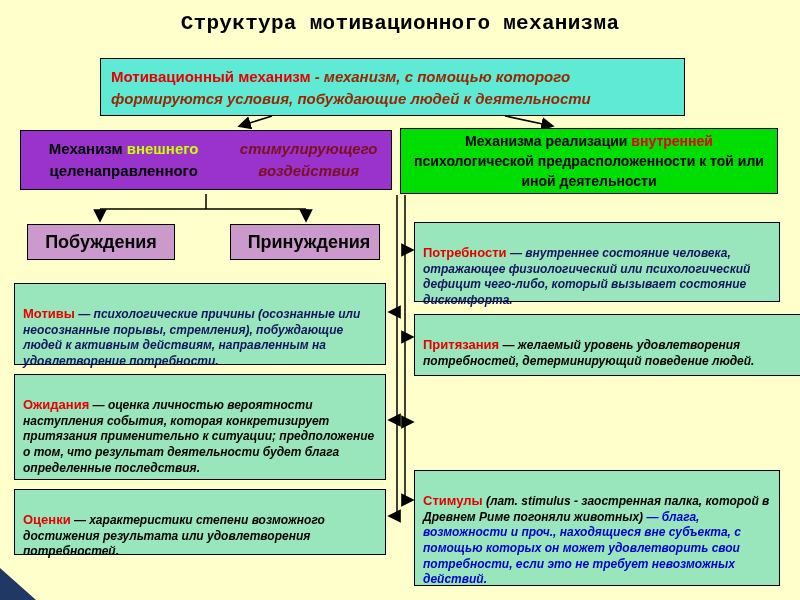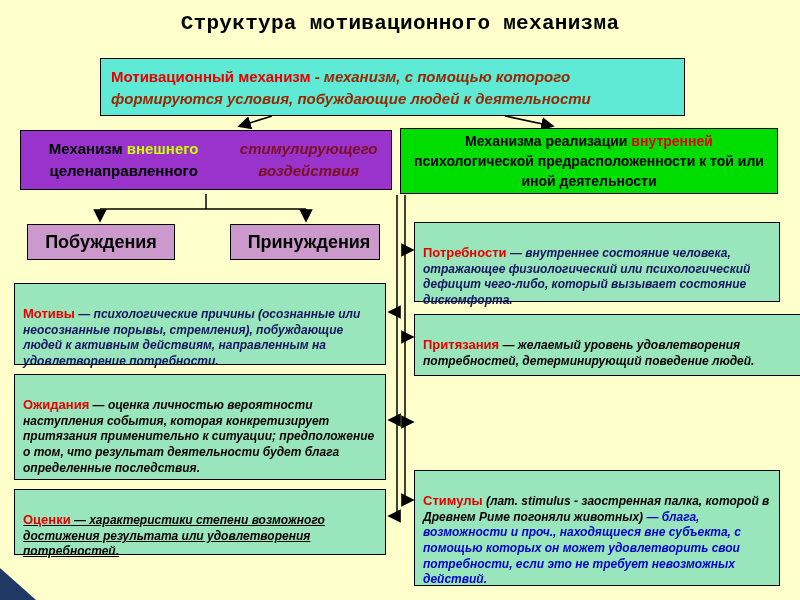--- a/index.html
+++ b/index.html
@@ -33,21 +33,21 @@
   #pink2{left:230px;top:224px;width:150px;height:36px;padding-left:8px;}
   
   .item{background:#99E6BC;padding:22px 8px;font-size:12px;font-weight:bold;
         font-style:italic;line-height:1.3;color:#000;}
   .item .term{font-style:normal;color:#E60000;font-size:13px;}
   .t-navy{color:#14145F;}
   .t-black{color:#000000;}
   .t-blue{color:#0000CC;}
   #li0{left:14px;top:283px;width:372px;height:82px;}
   #li1{left:14px;top:374px;width:372px;height:106px;}
-  #li2{left:14px;top:489px;width:372px;height:66px;text-decoration:underline;}
+  #li2{left:14px;top:489px;width:372px;height:66px;}
   #ri0{left:414px;top:222px;width:366px;height:80px;}
   #ri1{left:414px;top:314px;width:424px;height:62px;}
   #ri2{left:414px;top:398px;width:366px;height:62px;}
   #ri3{left:414px;top:470px;width:366px;height:116px;}
   #arrows{position:absolute;left:0;top:0;width:800px;height:600px;pointer-events:none;}
 </style>
 </head>
 <body>
 
 <div id="slide">

